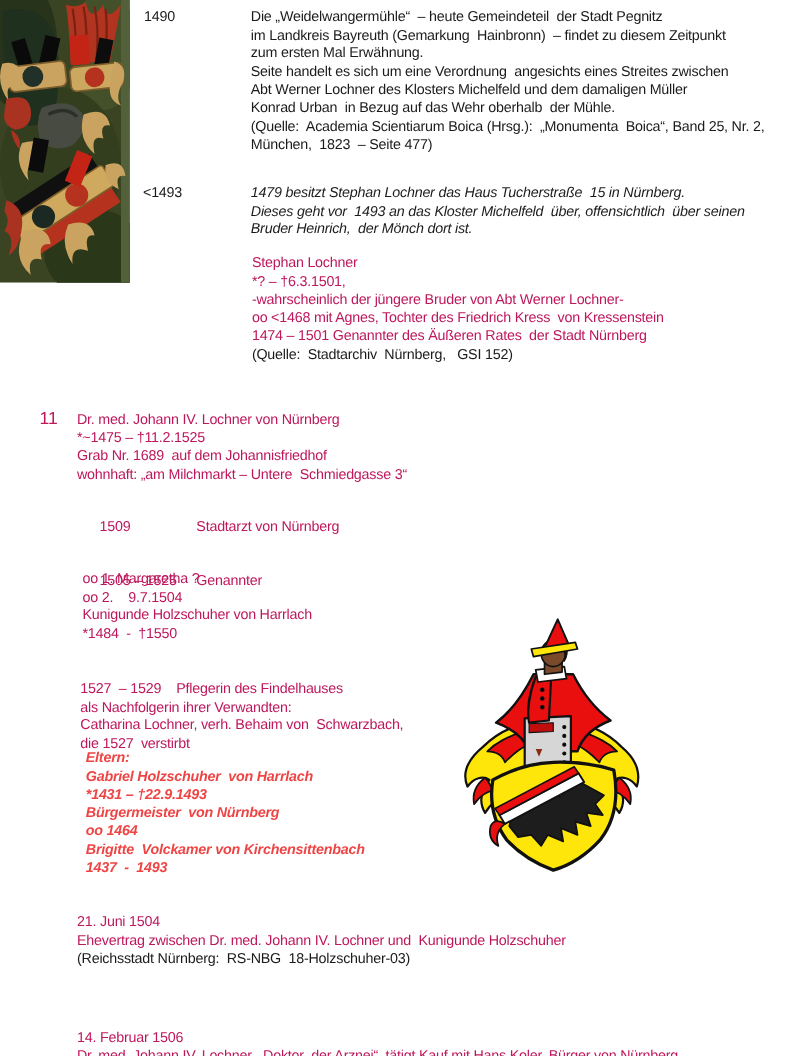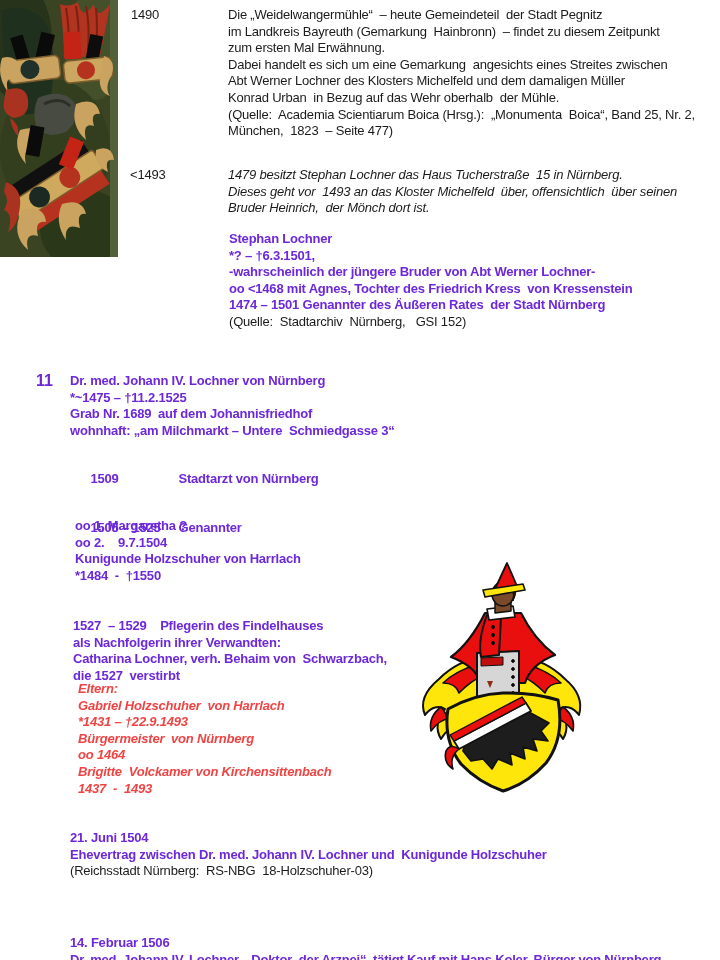--- a/index.html
+++ b/index.html
@@ -2,21 +2,21 @@
 <html><head>
 <meta charset="utf-8">
 <style>
   html,body { margin:0; padding:0; background:#ffffff; }
   .page {
     position:relative; width:720px; height:960px; background:#ffffff;
     font-family:"Liberation Sans", sans-serif; color:#1b1b1b; overflow:hidden;
   }
   .abs { position:absolute; }
   .line, .lbl, .office-row { font-size:13px; line-height:16.6px; letter-spacing:-0.2px; white-space:pre; }
-  .bold .line, .line.bold, .num, .office-row { font-weight:700; color:#6d28d9; }
+  .bold .line, .line.bold, .num, .office-row { font-weight:400; color:#be185d; }
   .red .line { color:#ef4444; font-weight:700; font-style:italic; }
   .lbl { color:#1b1b1b; }
   .num { font-size:16px; line-height:16.6px; }
   .office-years { display:inline-block; width:88px; }
   svg { display:block; }
 
   #painting   { left:0px;   top:0px; }
   #lbl1490    { left:131px; top:7px; }
   #txt1490    { left:228px; top:7px; }
   #lbl1493    { left:130px; top:167px; }
@@ -81,21 +81,21 @@
     <path d="M22,210 Q44,204 46,222 Q34,220 38,236 Q24,232 28,250 Q10,234 22,210Z" fill="#c9a35f"></path>
     <path d="M62,204 Q82,198 86,214 Q76,212 80,228 Q64,222 66,240 Q54,222 62,204Z" fill="#c9a35f"></path>
     <path d="M96,150 Q112,144 114,160 Q104,158 108,172 Q94,166 96,150Z" fill="#c9a35f"></path>
   </svg>
 
   <div id="lbl1490" class="abs lbl">1490</div>
   <div id="txt1490" class="abs">
       <div class="line">Die „Weidelwangermühle“  – heute Gemeindeteil  der Stadt Pegnitz</div>
       <div class="line">im Landkreis Bayreuth (Gemarkung  Hainbronn)  – findet zu diesem Zeitpunkt</div>
       <div class="line">zum ersten Mal Erwähnung.</div>
-      <div class="line">Dabei handelt es sich um eine Gemarkung  angesichts eines Streites zwischen</div>
+      <div class="line">Seite handelt es sich um eine Verordnung  angesichts eines Streites zwischen</div>
       <div class="line">Abt Werner Lochner des Klosters Michelfeld und dem damaligen Müller</div>
       <div class="line">Konrad Urban  in Bezug auf das Wehr oberhalb  der Mühle.</div>
       <div class="line">(Quelle:  Academia Scientiarum Boica (Hrsg.):  „Monumenta  Boica“, Band 25, Nr. 2,</div>
       <div class="line">München,  1823  – Seite 477)</div>
     </div>
 
   <div id="lbl1493" class="abs lbl">&lt;1493</div>
   <div id="txt1493" class="abs">
       <div class="line">1479 besitzt Stephan Lochner das Haus Tucherstraße  15 in Nürnberg.</div>
       <div class="line">Dieses geht vor  1493 an das Kloster Michelfeld  über, offensichtlich  über seinen</div>

